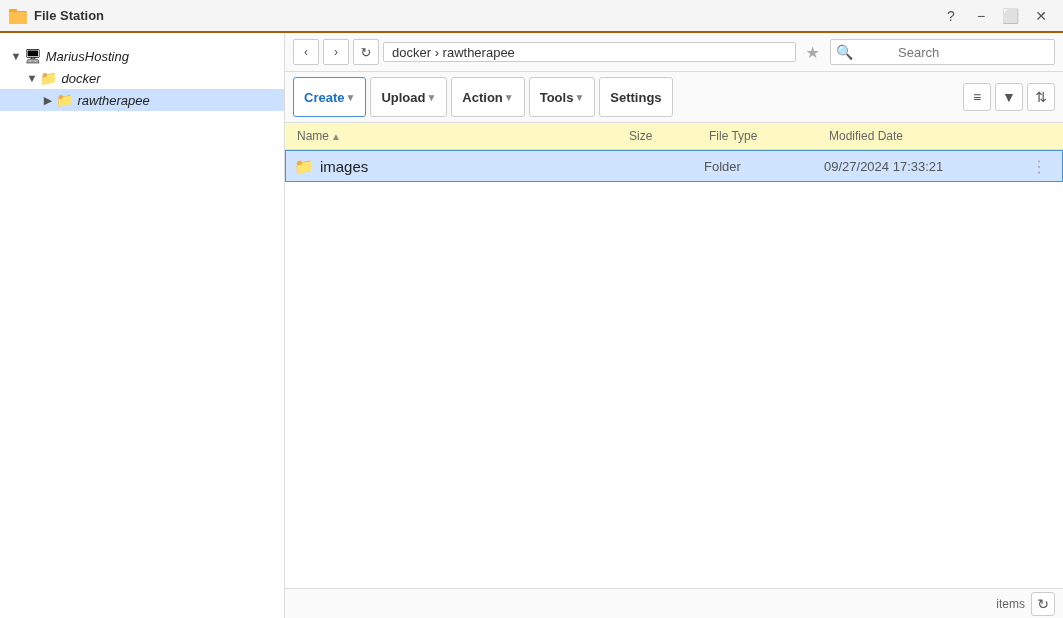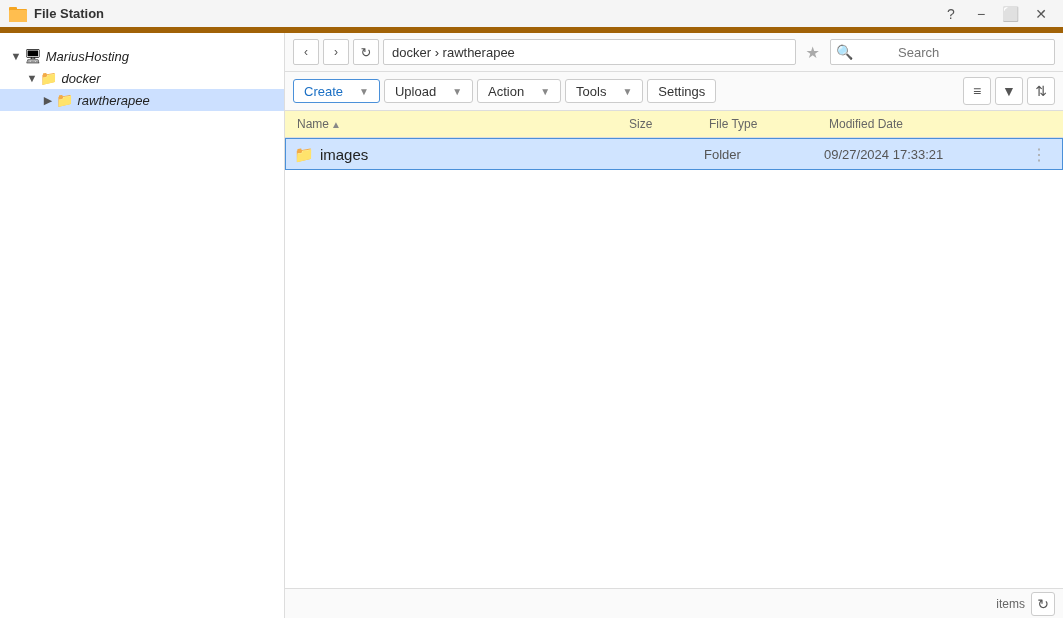--- a/index.html
+++ b/index.html
@@ -1,21 +1,21 @@
 <!DOCTYPE html>
 <html><head>
   <meta charset="utf-8">
   <style>
     * { box-sizing: border-box; margin: 0; padding: 0; }
     body { font-family: Arial, sans-serif; font-size: 13px; background: #f0f0f0; width: 1063px; height: 618px; overflow: hidden; }
 
     
     .titlebar {
       display: flex; align-items: center; justify-content: space-between;
-      background: #f5f5f5; border-bottom: 6px solid #a16207;
+      background: #f5f5f5; border-bottom: 2px solid #a16207;
       height: 33px; padding: 0 8px;
     }
     .titlebar-left { display: flex; align-items: center; gap: 6px; }
     .titlebar-icon { width: 20px; height: 20px; }
     .titlebar-title { font-size: 13px; font-weight: bold; color: #333; }
     .titlebar-controls { display: flex; gap: 2px; }
     .titlebar-btn {
       width: 28px; height: 24px; border: none; background: transparent;
       cursor: pointer; display: flex; align-items: center; justify-content: center;
       color: #555; font-size: 14px;
@@ -52,21 +52,21 @@
       width: 26px; height: 26px; border: 1px solid #ccc; background: #fff;
       cursor: pointer; display: flex; align-items: center; justify-content: center;
       border-radius: 2px; color: #555; font-size: 12px;
     }
     .refresh-btn {
       width: 26px; height: 26px; border: 1px solid #ccc; background: #fff;
       cursor: pointer; display: flex; align-items: center; justify-content: center;
       border-radius: 2px; color: #555; font-size: 13px;
     }
     .path-bar {
-      flex: 1; height: 26px; border: 1px solid #ccc; border-radius: 2px;
+      flex: 1; height: 20px; border: 1px solid #ccc; border-radius: 2px;
       padding: 0 8px; font-size: 13px; color: #333; background: #fff;
       display: flex; align-items: center;
     }
     .star-btn {
       width: 26px; height: 26px; border: none; background: transparent;
       cursor: pointer; display: flex; align-items: center; justify-content: center;
       color: #aaa; font-size: 16px;
     }
     .search-box {
       display: flex; align-items: center; border: 1px solid #ccc;
@@ -77,23 +77,23 @@
       border: none; outline: none; font-size: 13px; color: #555;
       background: transparent; width: 150px; margin-left: 40px;
     }
 
     
     .toolbar {
       display: flex; align-items: center; padding: 5px 8px; gap: 4px;
       border-bottom: 1px solid #ddd; background: #fafafa;
     }
     .toolbar-btn {
-      height: 24px; padding: 0 10px; border: 1px solid #ccc; background: #fff;
+      height: 40px; padding: 0 10px; border: 1px solid #ccc; background: #fff;
       cursor: pointer; border-radius: 3px; font-size: 13px; color: #333;
-      display: flex; align-items: center; gap: 16px; white-space: nowrap;
+      display: flex; align-items: center; gap: 1px; white-space: nowrap; font-weight: bold;
     }
     .toolbar-btn.primary { border-color: #4a90d9; color: #1a6fc4; }
     .dropdown-arrow { font-size: 10px; color: #888; }
     .toolbar-spacer { flex: 1; }
     .view-btn {
       width: 28px; height: 28px; border: 1px solid #ccc; background: #fff;
       cursor: pointer; border-radius: 3px; font-size: 14px; color: #555;
       display: flex; align-items: center; justify-content: center;
     }
 

